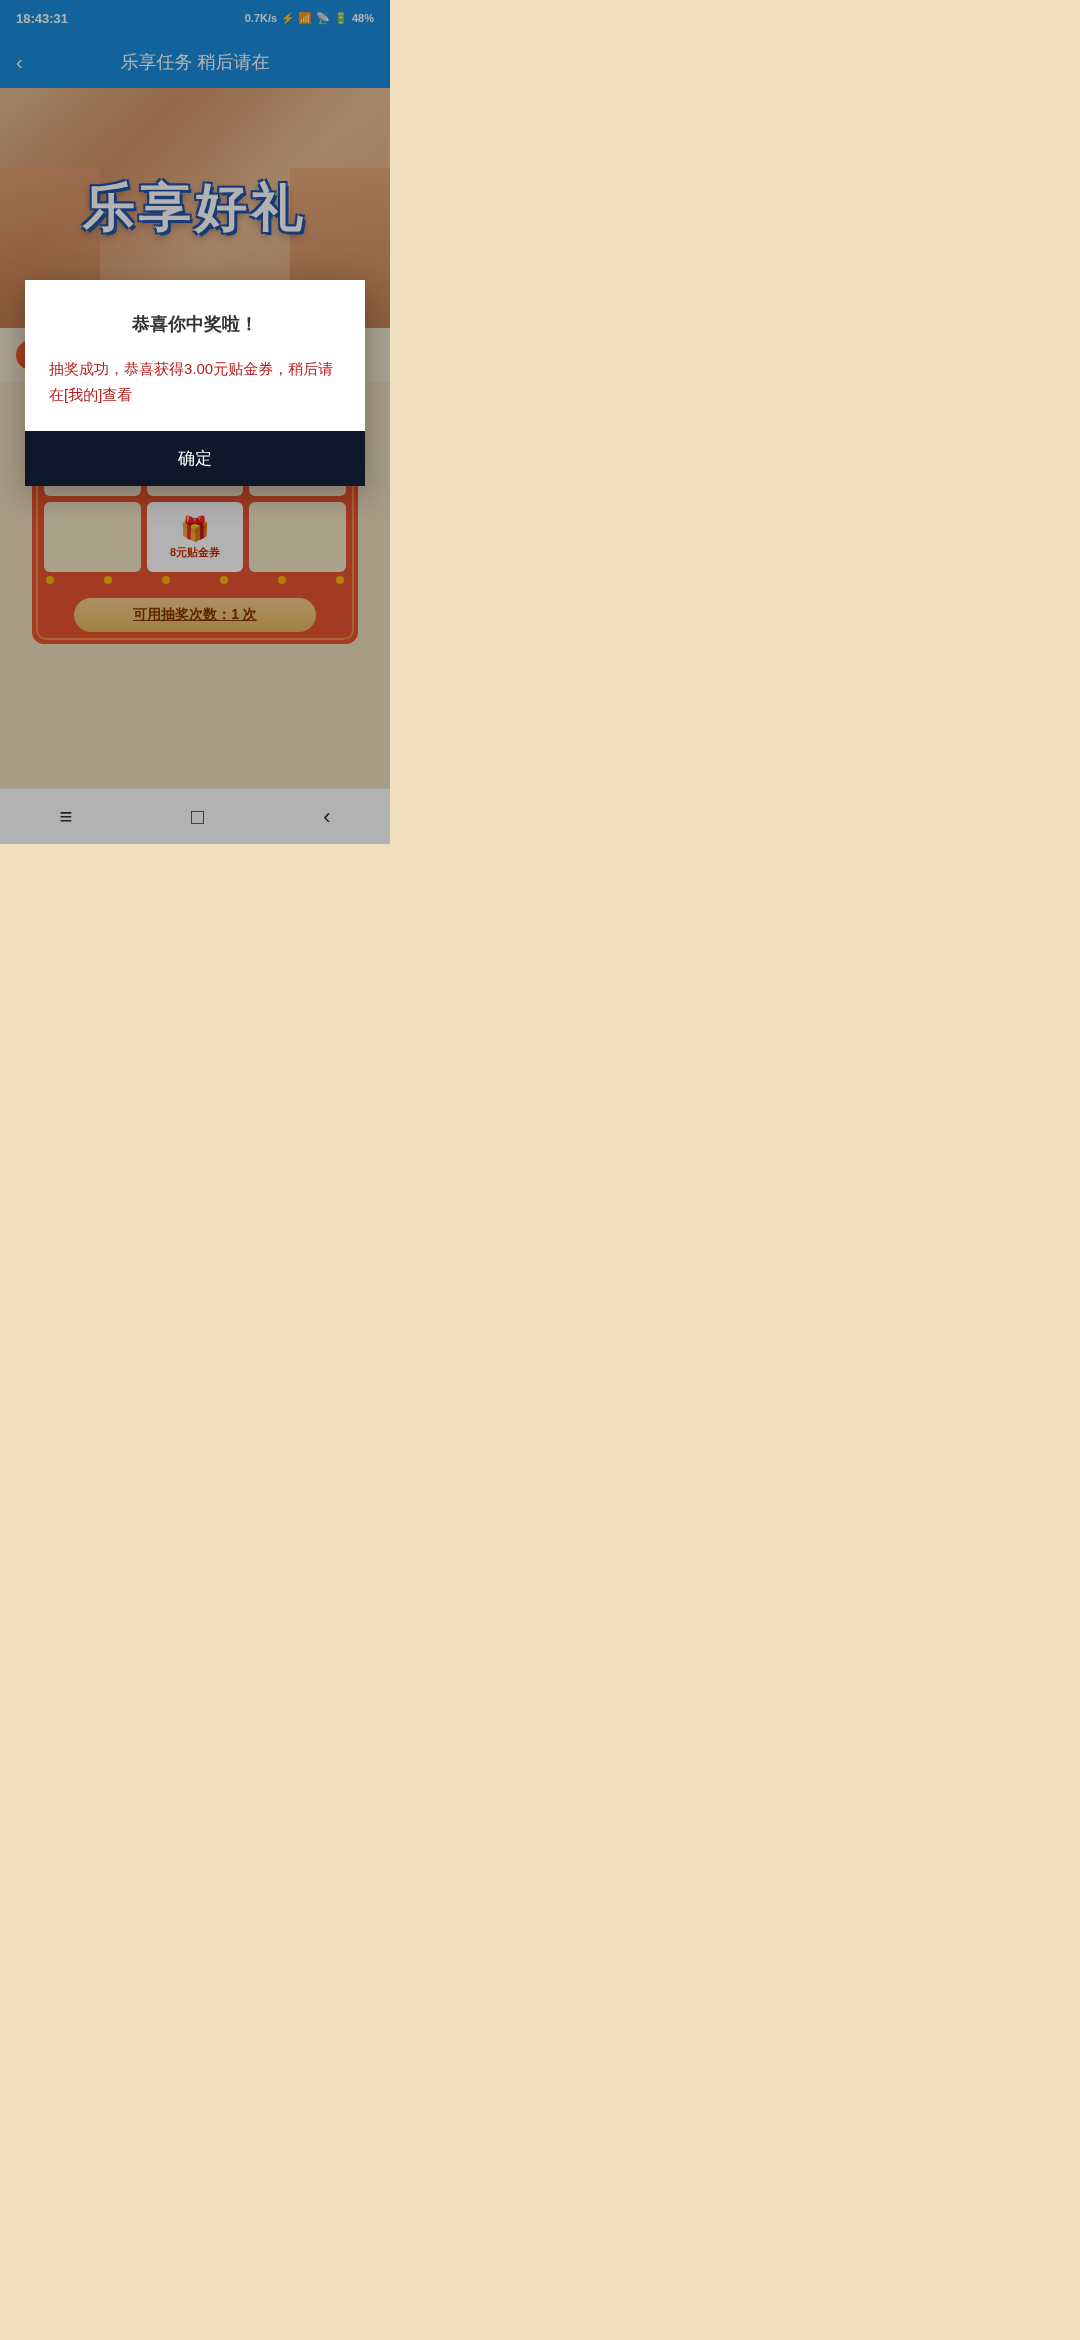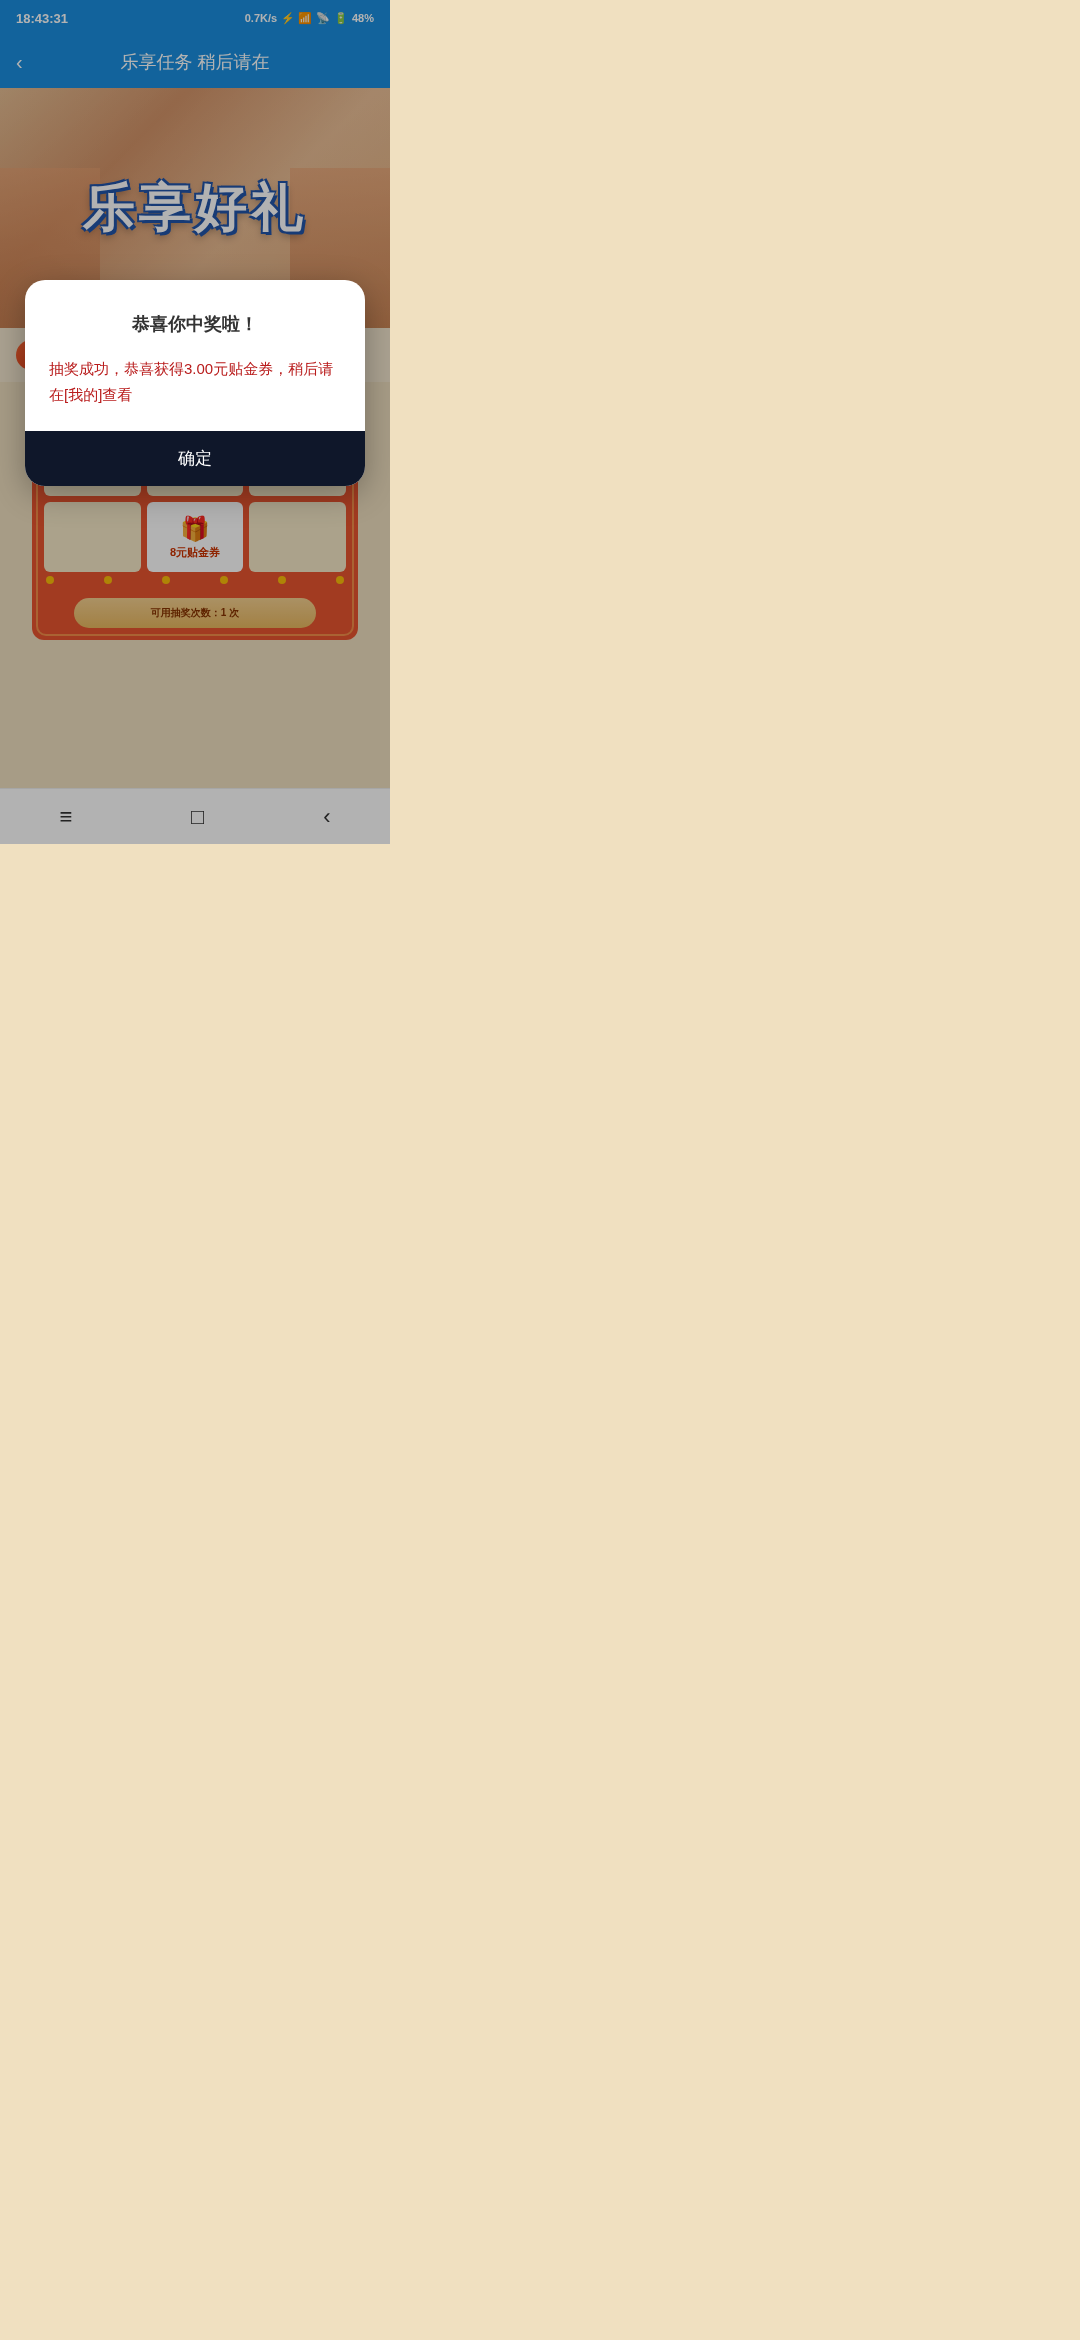--- a/index.html
+++ b/index.html
@@ -155,21 +155,21 @@
       z-index: 100;
       display: flex;
       align-items: flex-start;
       justify-content: center;
       padding-top: 280px;
     }
 
     
     .modal {
       background: white;
-      border-radius: 20px;
+      border-radius: 0;
       width: 340px;
       overflow: hidden;
       box-shadow: 0 8px 32px rgba(0,0,0,0.3);
     }
 
     .modal-content {
       padding: 32px 24px 24px;
     }
 
     .modal-title {
@@ -245,25 +245,26 @@
     .prize-cell-icon {
       font-size: 24px;
       margin-bottom: 2px;
     }
 
     .draw-count {
       background: linear-gradient(180deg, #f5d090, #e8b860);
       border-radius: 20px;
       text-align: center;
       padding: 8px 20px;
-      font-size: 10px;
+      font-size: 14px;
       color: #883300;
       font-weight: 600;
       margin: 10px auto 0;
       width: 80%;
+      text-decoration: underline;
     }
 
     
     .bottom-nav {
       position: absolute;
       bottom: 0;
       left: 0;
       right: 0;
       height: 56px;
       background: white;

